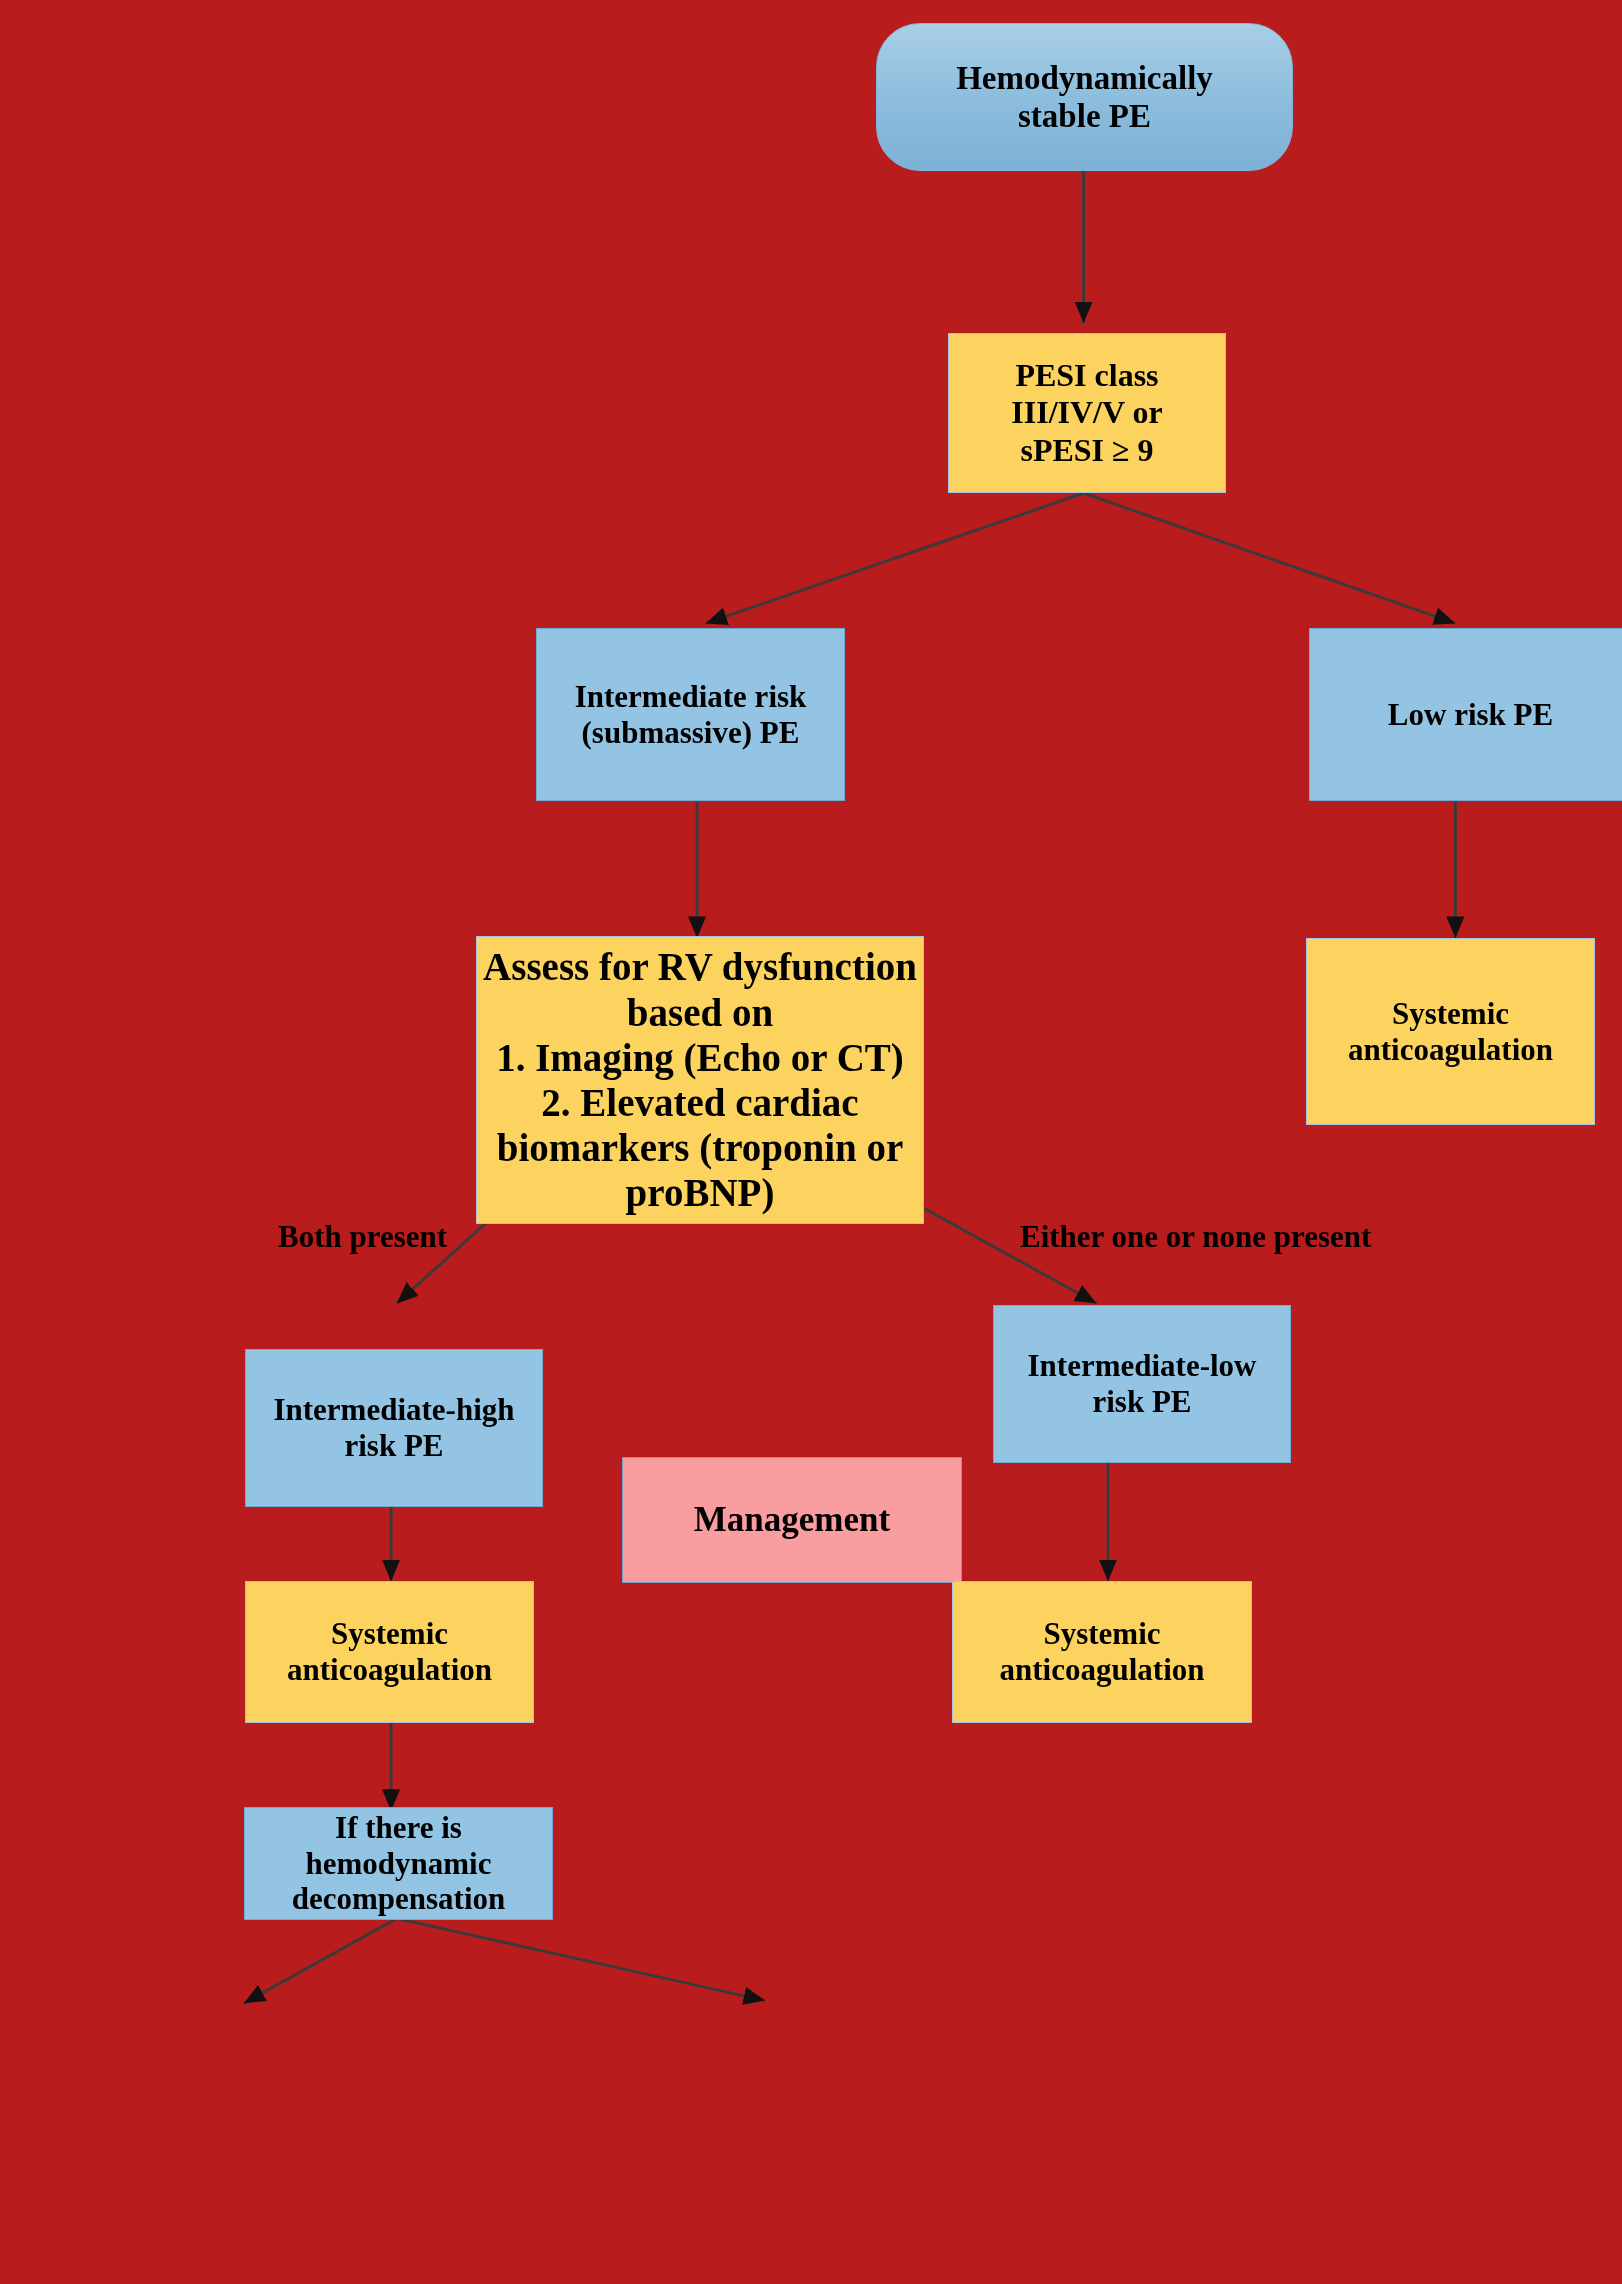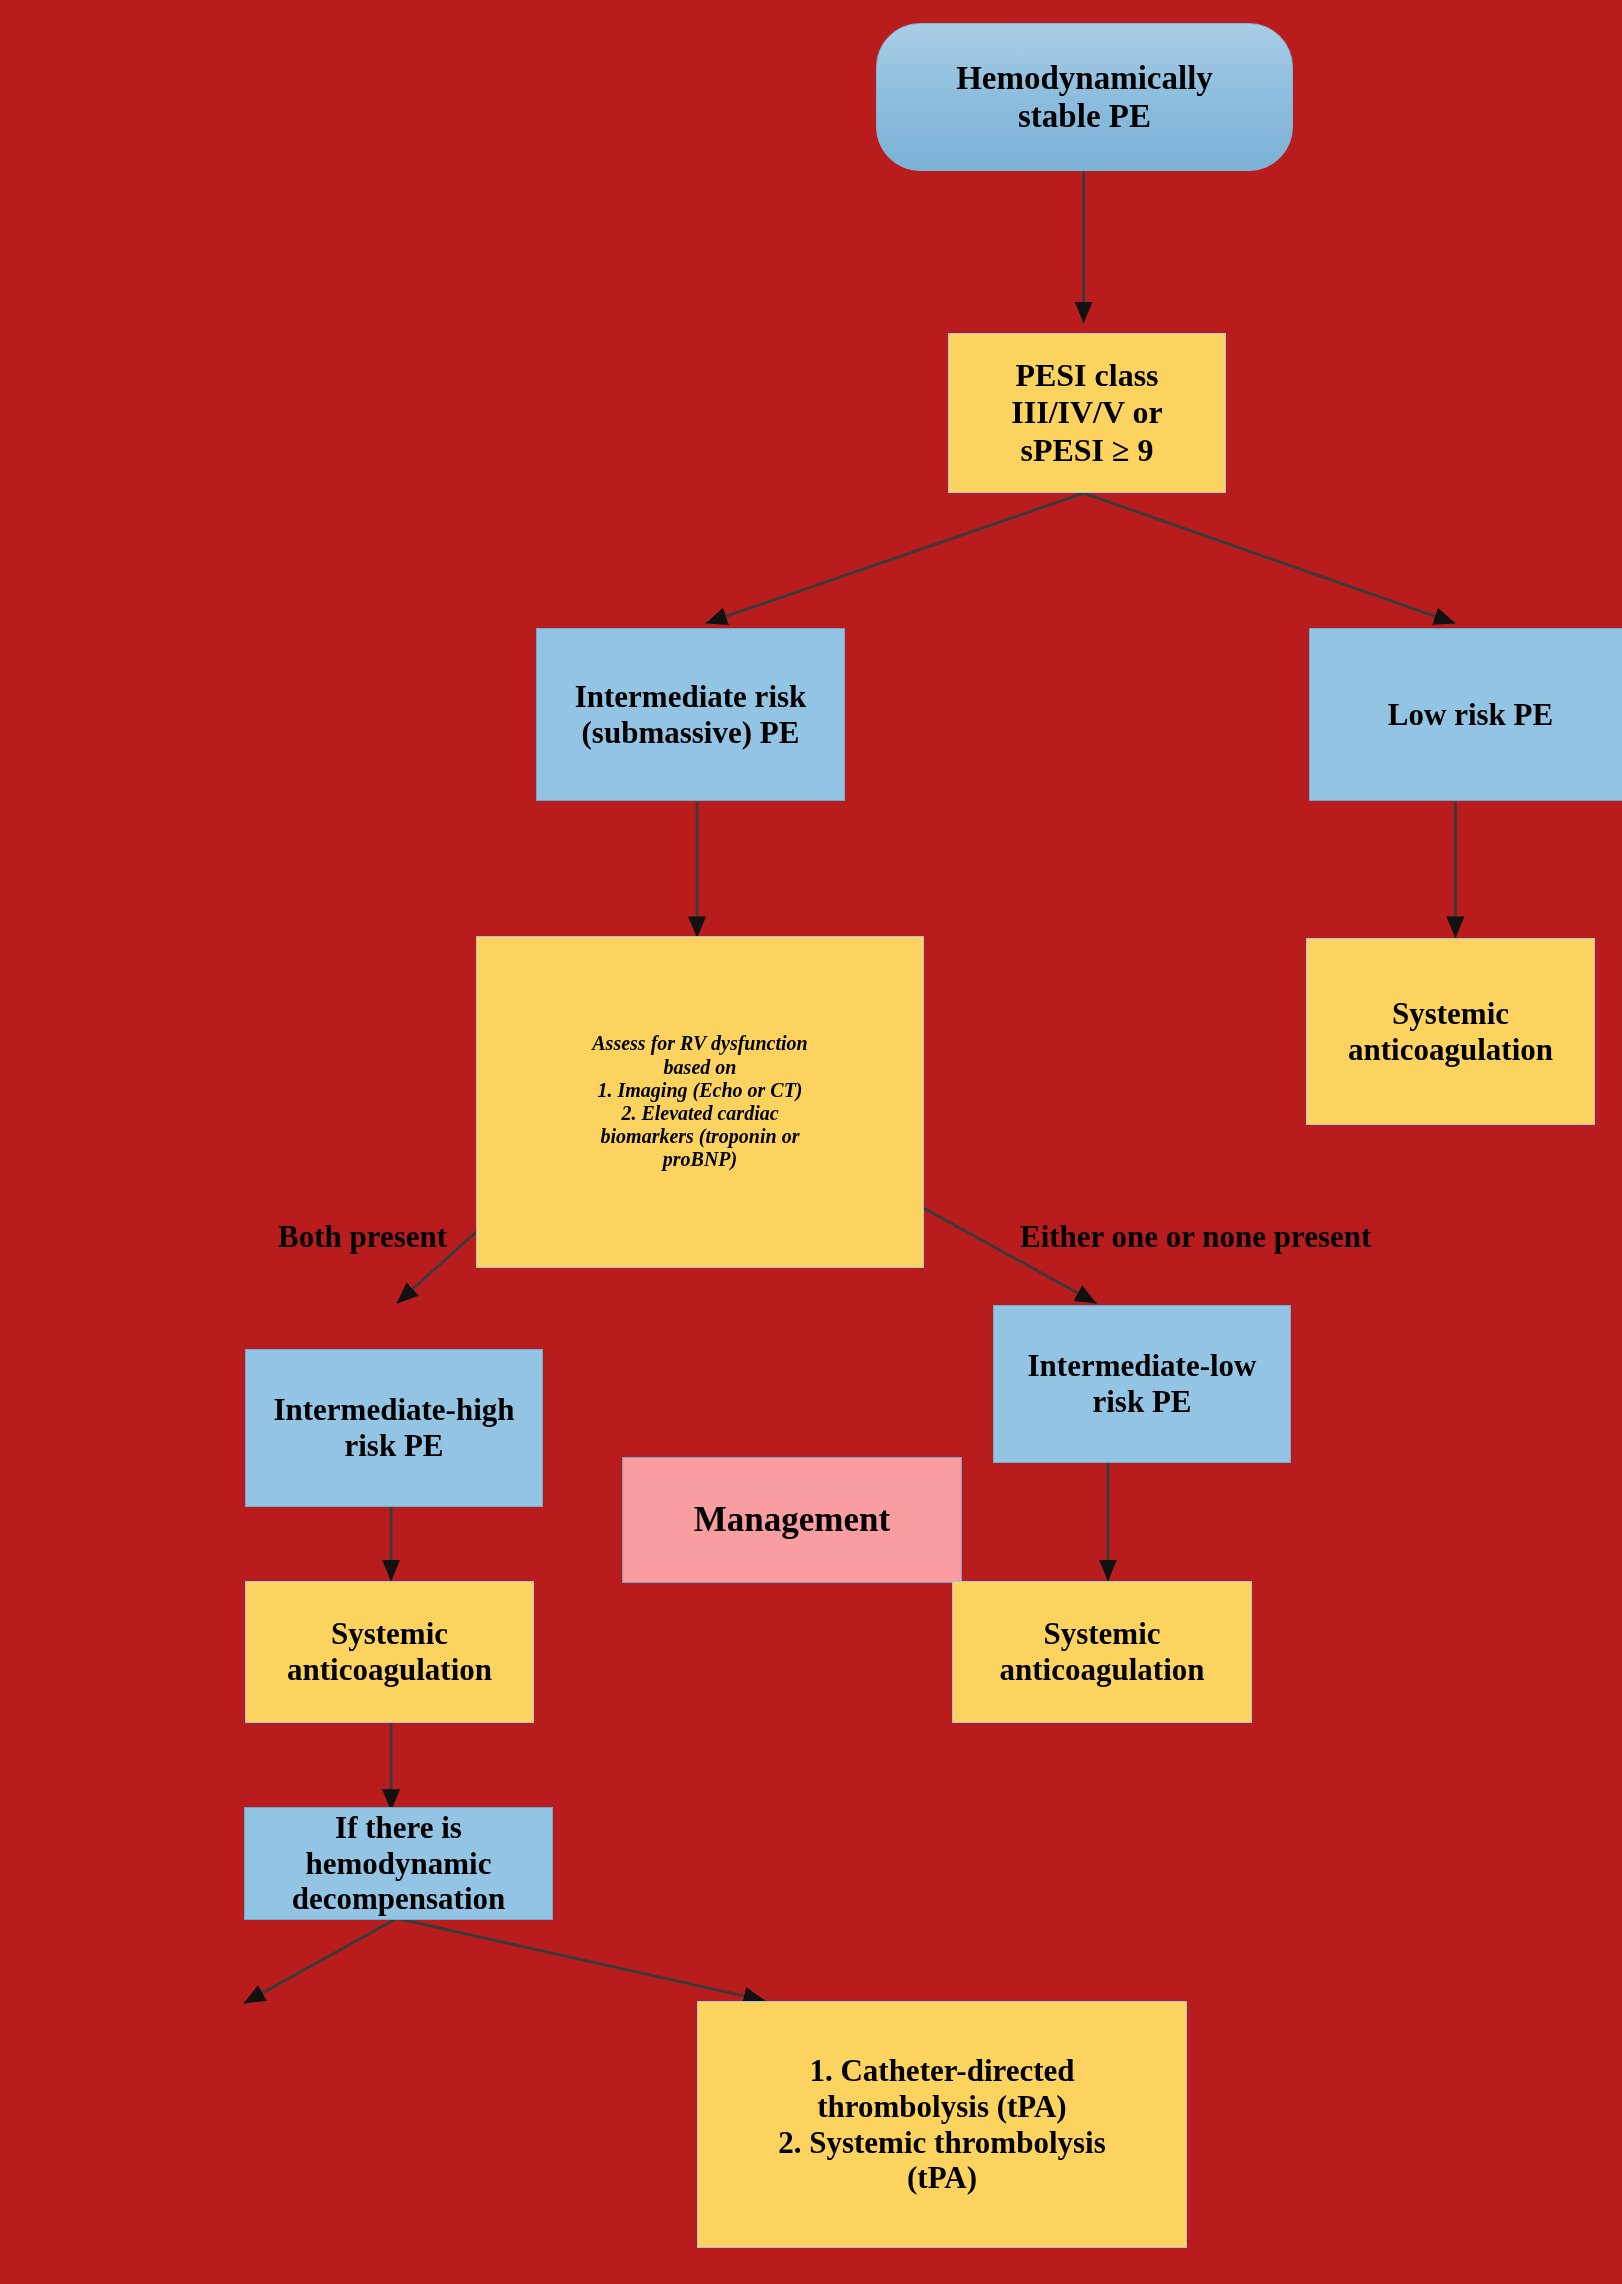--- a/index.html
+++ b/index.html
@@ -129,21 +129,21 @@
 
   <div class="node yellow" style="left:948px; top:333px; width:278px; height:160px; font-size:32px;">PESI class
 III/IV/V or
 sPESI ≥ 9</div>
 
   <div class="node blue" style="left:536px; top:628px; width:309px; height:173px; font-size:31px;">Intermediate risk
 (submassive) PE</div>
 
   <div class="node blue" style="left:1309px; top:628px; width:323px; height:173px; font-size:31px;">Low risk PE</div>
 
-  <div class="node yellow" style="left:476px; top:936px; width:448px; height:332px; font-size:20px;font-style:italic;">Assess for RV dysfunction
+  <div class="node yellow" style="left:476px; top:936px; width:448px; height:288px; font-size:39px;">Assess for RV dysfunction
 based on
 1. Imaging (Echo or CT)
 2. Elevated cardiac
 biomarkers (troponin or
 proBNP)</div>
 
   <div class="node yellow" style="left:1306px; top:938px; width:289px; height:187px; font-size:31px;">Systemic
 anticoagulation</div>
 
   <div class="edge-label" style="left:278px; top:1219px; font-size:31px;">Both present</div>
@@ -162,19 +162,15 @@
 anticoagulation</div>
 
   <div class="node yellow" style="left:952px; top:1581px; width:300px; height:142px; font-size:31px;">Systemic
 anticoagulation</div>
 
   <div class="node blue" style="left:244px; top:1807px; width:309px; height:113px; font-size:31px;">If there is
 hemodynamic
 decompensation</div>
 
 
-  <div class="node yellow" style="left:697px; top:2001px; width:490px; height:247px; font-size:31px;">1. Catheter-directed
-thrombolysis (tPA)
-2. Systemic thrombolysis
-(tPA)</div>
 
 </div>
 
 
 </body></html>

